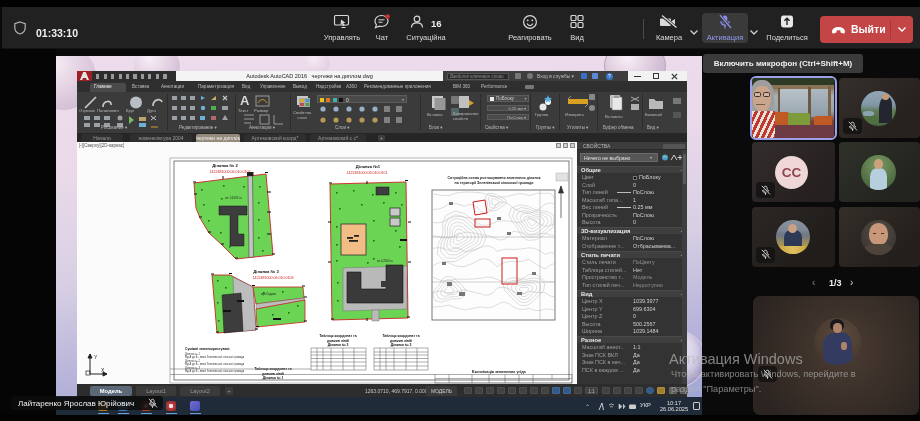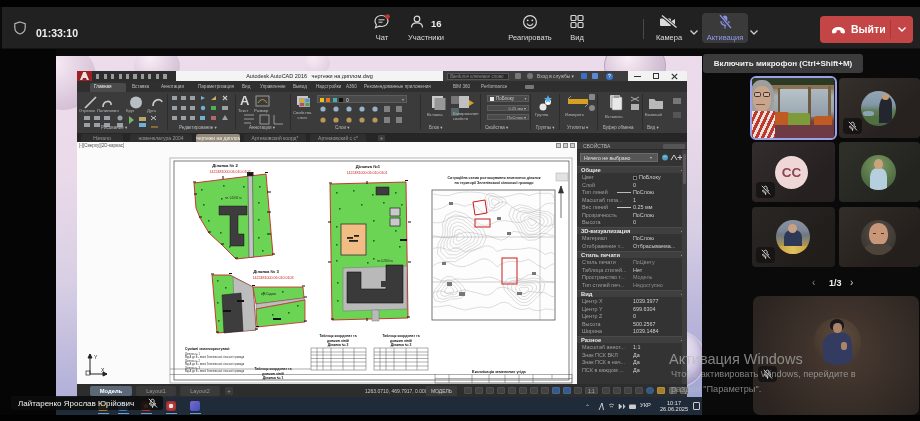--- a/index.html
+++ b/index.html
@@ -26,35 +26,43 @@
 </head>
 <body>
 <div id="root">
 
   <div id="topbar">
     <svg class="abs" style="left:11px;top:14px" width="14" height="14" viewBox="0 0 14 14">
         <path d="M7 1 L12.2 2.8 V6.6 C12.2 10 9.8 12.2 7 13 C4.2 12.2 1.8 10 1.8 6.6 V2.8 Z" fill="none" stroke="#b5b5b5" stroke-width="1.2"></path>
       </svg>
     <div class="abs" style="left:34px;top:20px;font-size:10.5px;font-weight:bold;color:#f0f0f0;">01:33:10</div>
 
+    <div class="tbitem" style="left:317px;width:46px">
+      <svg width="17" height="15" viewBox="0 0 17 15">
+          <rect x="1" y="1.5" width="14" height="9.5" rx="1.2" fill="none" stroke="#d8d8d8" stroke-width="1.2"></rect>
+          <path d="M8 13.5 h4" stroke="#d8d8d8" stroke-width="1.2"></path>
+          <path d="M7.5 5.5 l4.5 3.2 -2.1.4 1.3 2.4 -1.5.8 -1.3-2.5 -1.4 1.6z" fill="#d8d8d8"></path>
+        </svg>
+      <div class="lbl">Управлять</div>
+    </div>
     <div class="tbitem" style="left:362px;width:36px">
       <svg width="17" height="16" viewBox="0 0 17 16">
           <path d="M8 1.5 c3.8 0 6.5 2.5 6.5 5.5 s-2.7 5.5 -6.5 5.5 c-.8 0 -1.6-.1-2.3-.3 L2 13.7 l.9-3 C1.9 9.7 1.5 8.4 1.5 7 C1.5 4 4.2 1.5 8 1.5z" fill="none" stroke="#d8d8d8" stroke-width="1.2"></path>
           <path d="M5 5.8 h6 M5 8.2 h4" stroke="#d8d8d8" stroke-width="1"></path>
           <circle cx="14" cy="2.6" r="2.4" fill="#c4352b"></circle>
         </svg>
       <div class="lbl">Чат</div>
     </div>
     <div class="tbitem" style="left:398px;width:52px">
       <svg style="margin-left:-9px" width="16" height="16" viewBox="0 0 16 16">
           <circle cx="8" cy="5" r="2.8" fill="none" stroke="#d8d8d8" stroke-width="1.2"></circle>
           <path d="M2.5 13.5 c0-3 2.4-4.6 5.5-4.6 s5.5 1.6 5.5 4.6" fill="none" stroke="#d8d8d8" stroke-width="1.2"></path>
         </svg>
       <div class="abs" style="left:31px;top:11px;font-size:9.5px;font-weight:bold;color:#ececec">16</div>
-      <div class="lbl">Участники</div>
+      <div class="lbl">Ситуацiйна</div>
     </div>
     <div class="tbitem" style="left:502px;width:52px">
       <svg width="16" height="16" viewBox="0 0 16 16">
           <circle cx="8" cy="8" r="6.4" fill="none" stroke="#d8d8d8" stroke-width="1.2"></circle>
           <circle cx="5.7" cy="6.3" r=".9" fill="#d8d8d8"></circle>
           <circle cx="10.3" cy="6.3" r=".9" fill="#d8d8d8"></circle>
           <path d="M5 9.5 c.7 1.4 1.7 2.1 3 2.1 s2.3-.7 3-2.1" fill="none" stroke="#d8d8d8" stroke-width="1.1"></path>
         </svg>
       <div class="lbl">Реагировать</div>
     </div>
@@ -85,20 +93,27 @@
           <path d="M7.5 1.5 c1.3 0 2.3 1 2.3 2.3 v3.4 c0 1.3-1 2.3-2.3 2.3 s-2.3-1-2.3-2.3 V3.8 c0-1.3 1-2.3 2.3-2.3z" fill="#8b90e8"></path>
           <path d="M3.4 7 c0 2.5 1.8 4.2 4.1 4.2 s4.1-1.7 4.1-4.2 M7.5 11.5 v3" fill="none" stroke="#8b90e8" stroke-width="1.2"></path>
           <path d="M2 1 L13.5 14.5" stroke="#3a3a3a" stroke-width="3"></path>
           <path d="M2.5 1.2 L13.5 14" stroke="#8b90e8" stroke-width="1.3"></path>
         </svg>
       <div class="lbl" style="color:#9298ec">Активация</div>
     </div>
     <svg class="abs" style="left:747px;top:22px" width="10" height="7" viewBox="0 0 10 7">
         <path d="M1.5 1.5 L5 5 L8.5 1.5" fill="none" stroke="#cfcfcf" stroke-width="1.3"></path>
       </svg>
+    <div class="tbitem" style="left:762px;width:46px">
+      <svg width="15" height="15" viewBox="0 0 15 15">
+          <rect x="1.5" y="1.5" width="12" height="12" rx="2.4" fill="#e8e8e8"></rect>
+          <path d="M7.5 11 V4.6 M4.9 6.8 L7.5 4.2 l2.6 2.6" fill="none" stroke="#212121" stroke-width="1.4"></path>
+        </svg>
+      <div class="lbl">Поделиться</div>
+    </div>
     <div class="abs" style="left:818px;top:9px;width:93px;height:27px;background:#c44546;border-radius:4px">
       <svg class="abs" style="left:10px;top:8px" width="17" height="11" viewBox="0 0 17 11">
           <path d="M2 8 C2 4.5 5 3 8.5 3 S15 4.5 15 8 c0 1-.6 1.6-1.5 1.4 l-2-.5 c-.7-.2-1.1-.7-1.1-1.4 v-1 c-.6-.2-1.2-.3-1.9-.3 s-1.3.1-1.9.3 v1 c0 .7-.4 1.2-1.1 1.4 l-2 .5 C2.6 9.6 2 9 2 8z" fill="#fff"></path>
         </svg>
       <div class="abs" style="left:31px;top:7px;font-size:10.5px;font-weight:bold;color:#fff">Выйти</div>
       <div class="abs" style="left:70px;top:4px;width:1px;height:19px;background:#a93838"></div>
       <svg class="abs" style="left:77px;top:10px" width="10" height="7" viewBox="0 0 10 7">
           <path d="M1.5 1.5 L5 5 L8.5 1.5" fill="none" stroke="#fff" stroke-width="1.4"></path>
         </svg>
     </div>

